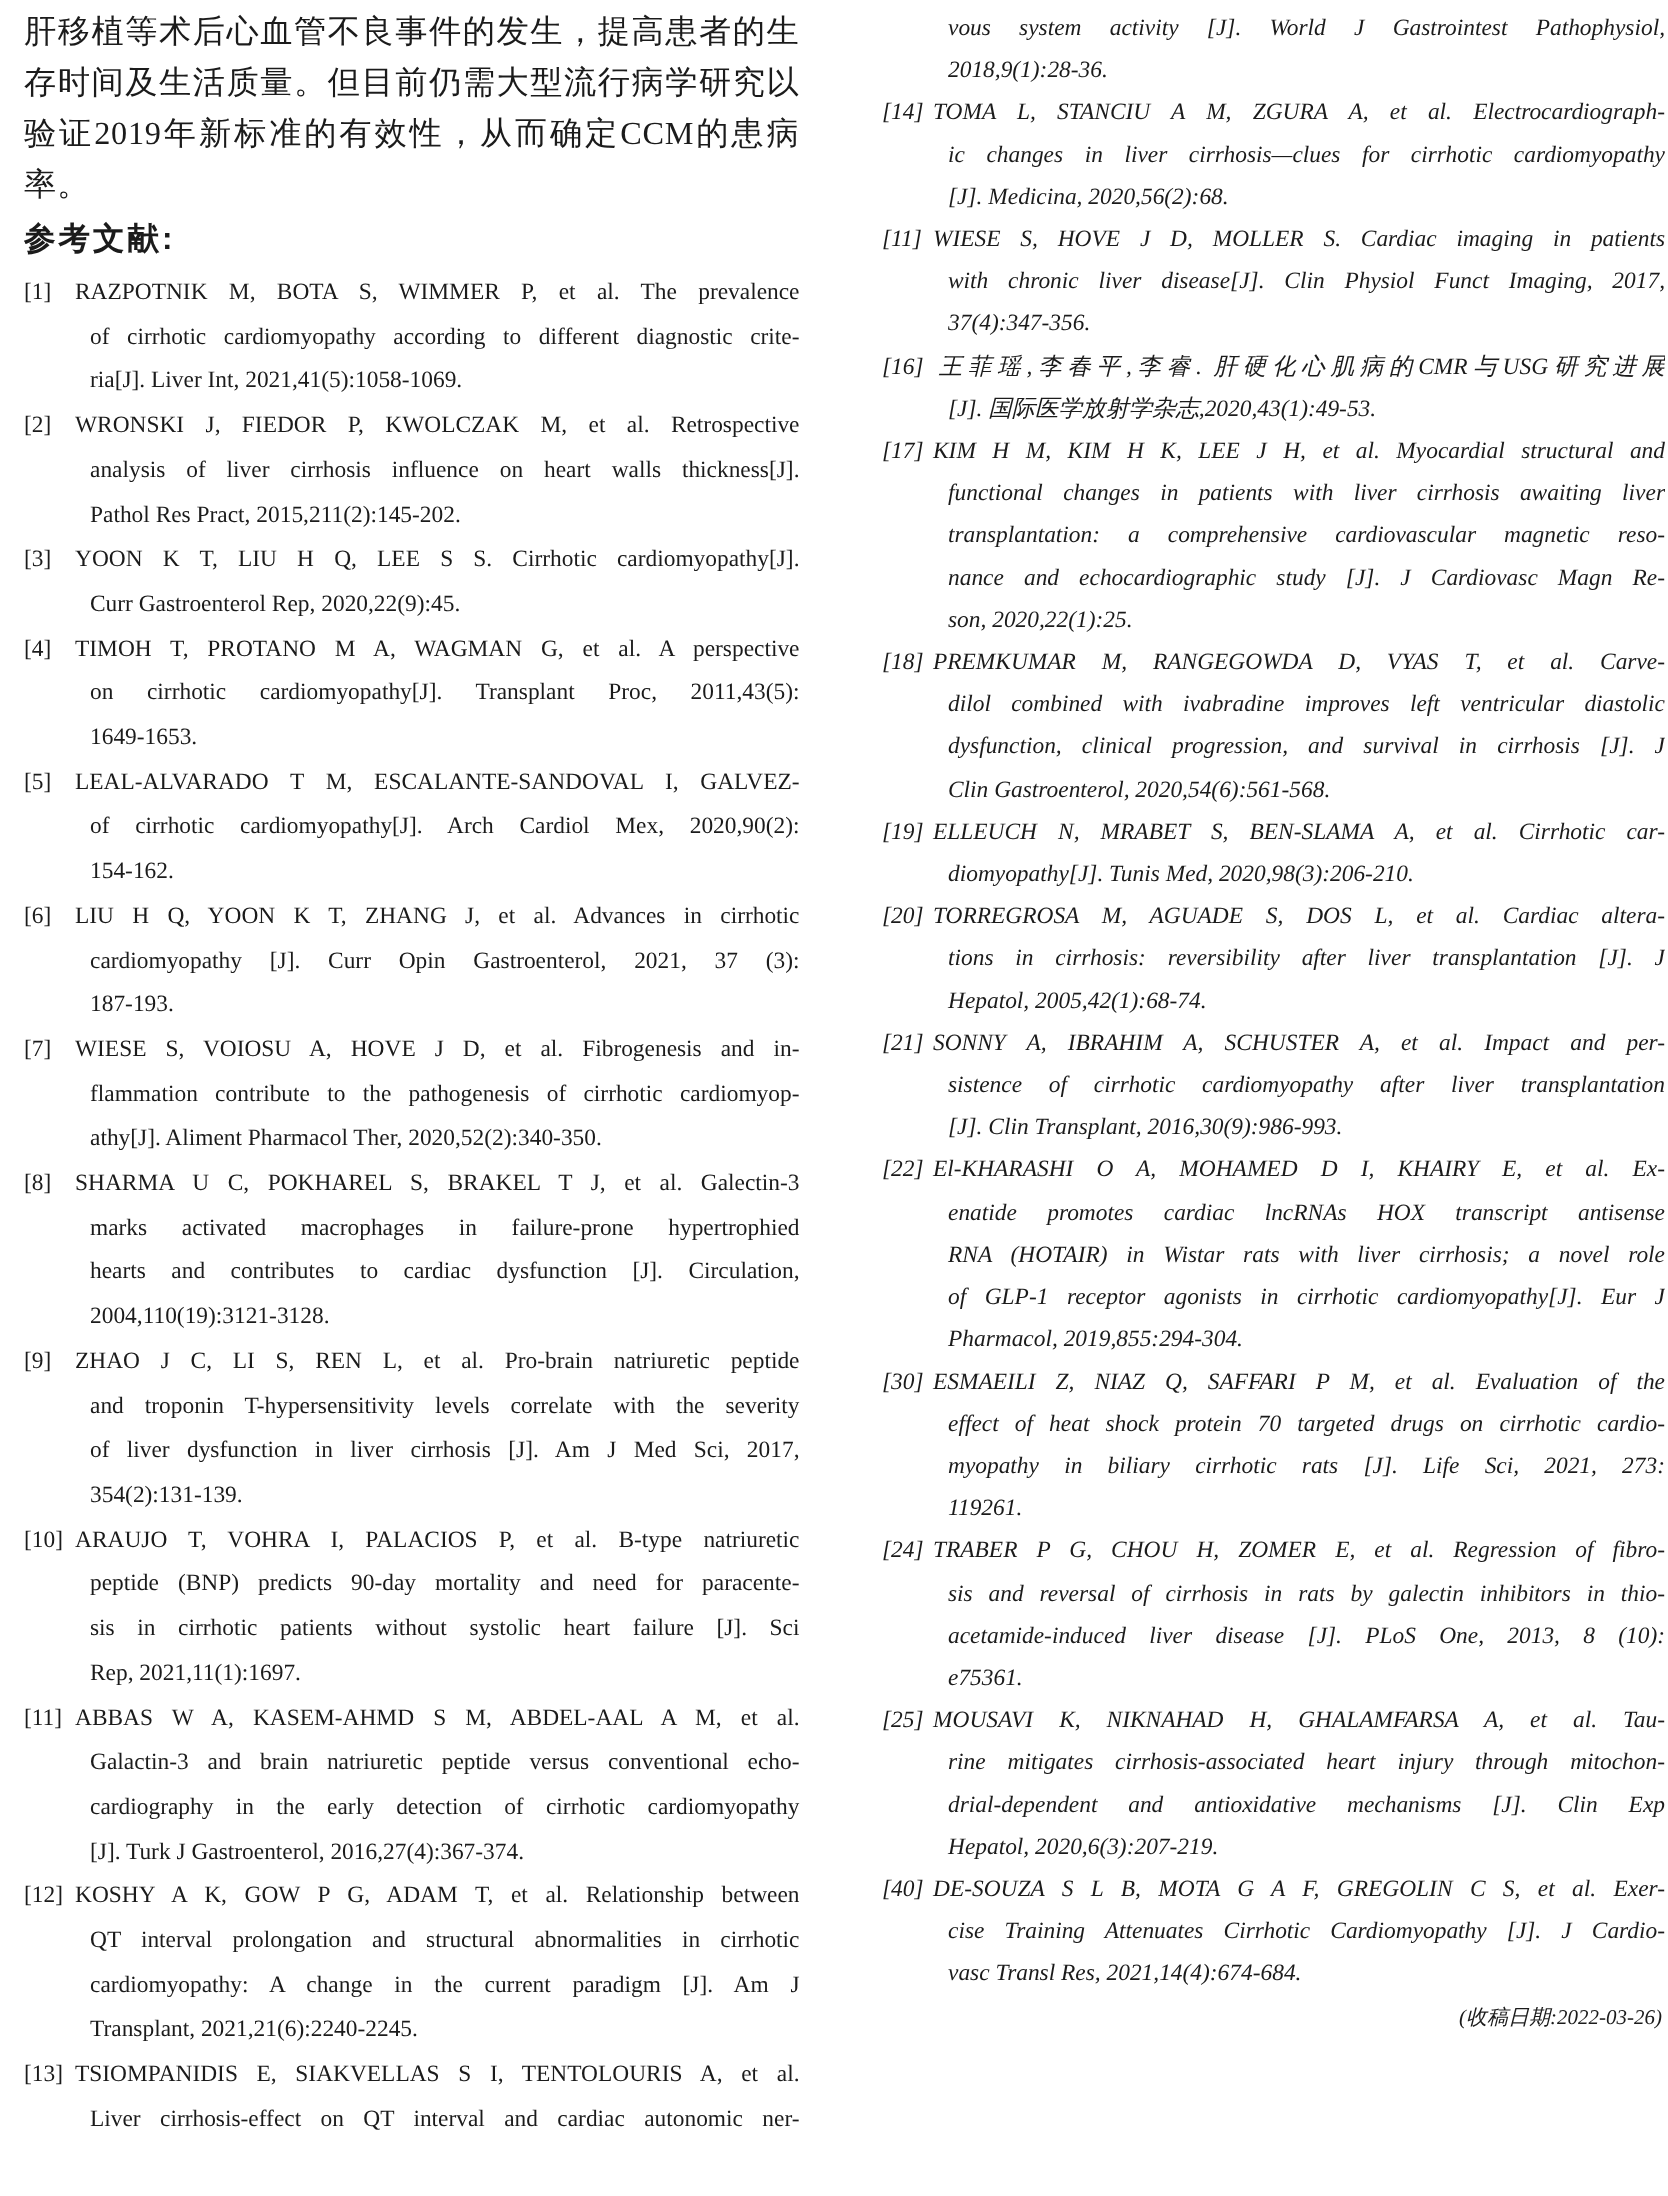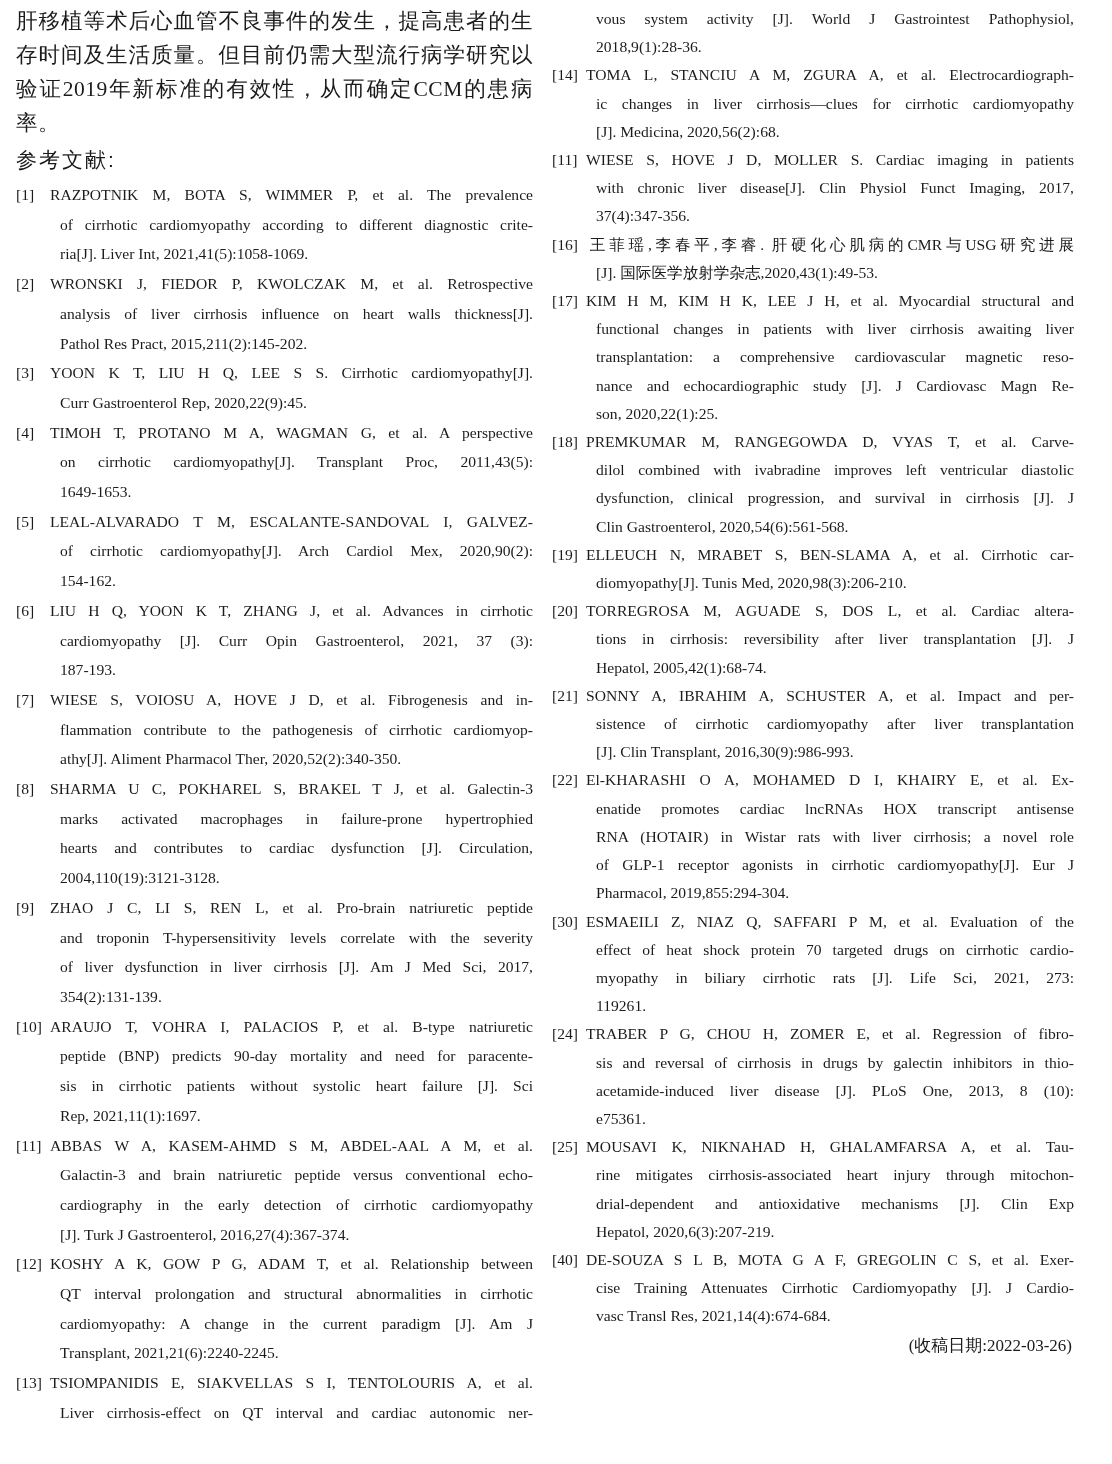--- a/index.html
+++ b/index.html
@@ -19,32 +19,32 @@
     height: 1266px;
     background: #ffffff;
   }
   .column {
     position: absolute;
     top: 0;
     height: 1464px;
     overflow: hidden;
   }
   .column-left  { left: 16px;  width: 517px; }
-  .column-right { left: 552px; width: 522px; padding-top: 5px; }
+  .column-right { left: 588px; width: 522px; padding-top: 5px; font-style: italic; }
 
   .intro {
     padding-top: 4px;
     font-size: 21.5px;
     line-height: 34px;
     text-align: justify;
     letter-spacing: 0.5px;
   }
   .refs-heading {
     font-family: "Liberation Sans", sans-serif;
-    font-weight: 400;
+    font-weight: 700;
     font-size: 21px;
     line-height: 40px;
     letter-spacing: 2px;
   }
   .ref-list { width: 100%; }
   .ref { width: 100%; }
   .ref-line {
     font-size: 15.6px;
     line-height: 29.7px;
     padding-left: 44px;
@@ -54,21 +54,21 @@
   .column-right .ref-line { line-height: 28.2px; }
   .ref-line.first { padding-left: 0; }
   .ref-line.last  { text-align-last: auto; }
   .ref-label {
     display: inline-block;
     width: 34px;
     text-align: right;
     white-space: nowrap;
   }
   .received-date {
-    font-size: 17px;
+    font-size: 14px;
     line-height: 30px;
     text-align: right;
     padding-right: 2px;
     margin-top: 0px;
   }
 </style>
 </head>
 <body>
 
 <div class="page">
@@ -205,21 +205,21 @@
           <div class="ref-line last">Pharmacol, 2019,855:294-304.</div>
         </div>
         <div class="ref">
           <div class="ref-line first"><span class="ref-label">[30]</span>ESMAEILI Z, NIAZ Q, SAFFARI P M, et al. Evaluation of the</div>
           <div class="ref-line">effect of heat shock protein 70 targeted drugs on cirrhotic cardio-</div>
           <div class="ref-line">myopathy in biliary cirrhotic rats [J]. Life Sci, 2021, 273:</div>
           <div class="ref-line last">119261.</div>
         </div>
         <div class="ref">
           <div class="ref-line first"><span class="ref-label">[24]</span>TRABER P G, CHOU H, ZOMER E, et al. Regression of fibro-</div>
-          <div class="ref-line">sis and reversal of cirrhosis in drugs by galectin inhibitors in thio-</div>
+          <div class="ref-line">sis and reversal of cirrhosis in rats by galectin inhibitors in thio-</div>
           <div class="ref-line">acetamide-induced liver disease [J]. PLoS One, 2013, 8 (10):</div>
           <div class="ref-line last">e75361.</div>
         </div>
         <div class="ref">
           <div class="ref-line first"><span class="ref-label">[25]</span>MOUSAVI K, NIKNAHAD H, GHALAMFARSA A, et al. Tau-</div>
           <div class="ref-line">rine mitigates cirrhosis-associated heart injury through mitochon-</div>
           <div class="ref-line">drial-dependent and antioxidative mechanisms [J]. Clin Exp</div>
           <div class="ref-line last">Hepatol, 2020,6(3):207-219.</div>
         </div>
         <div class="ref">

